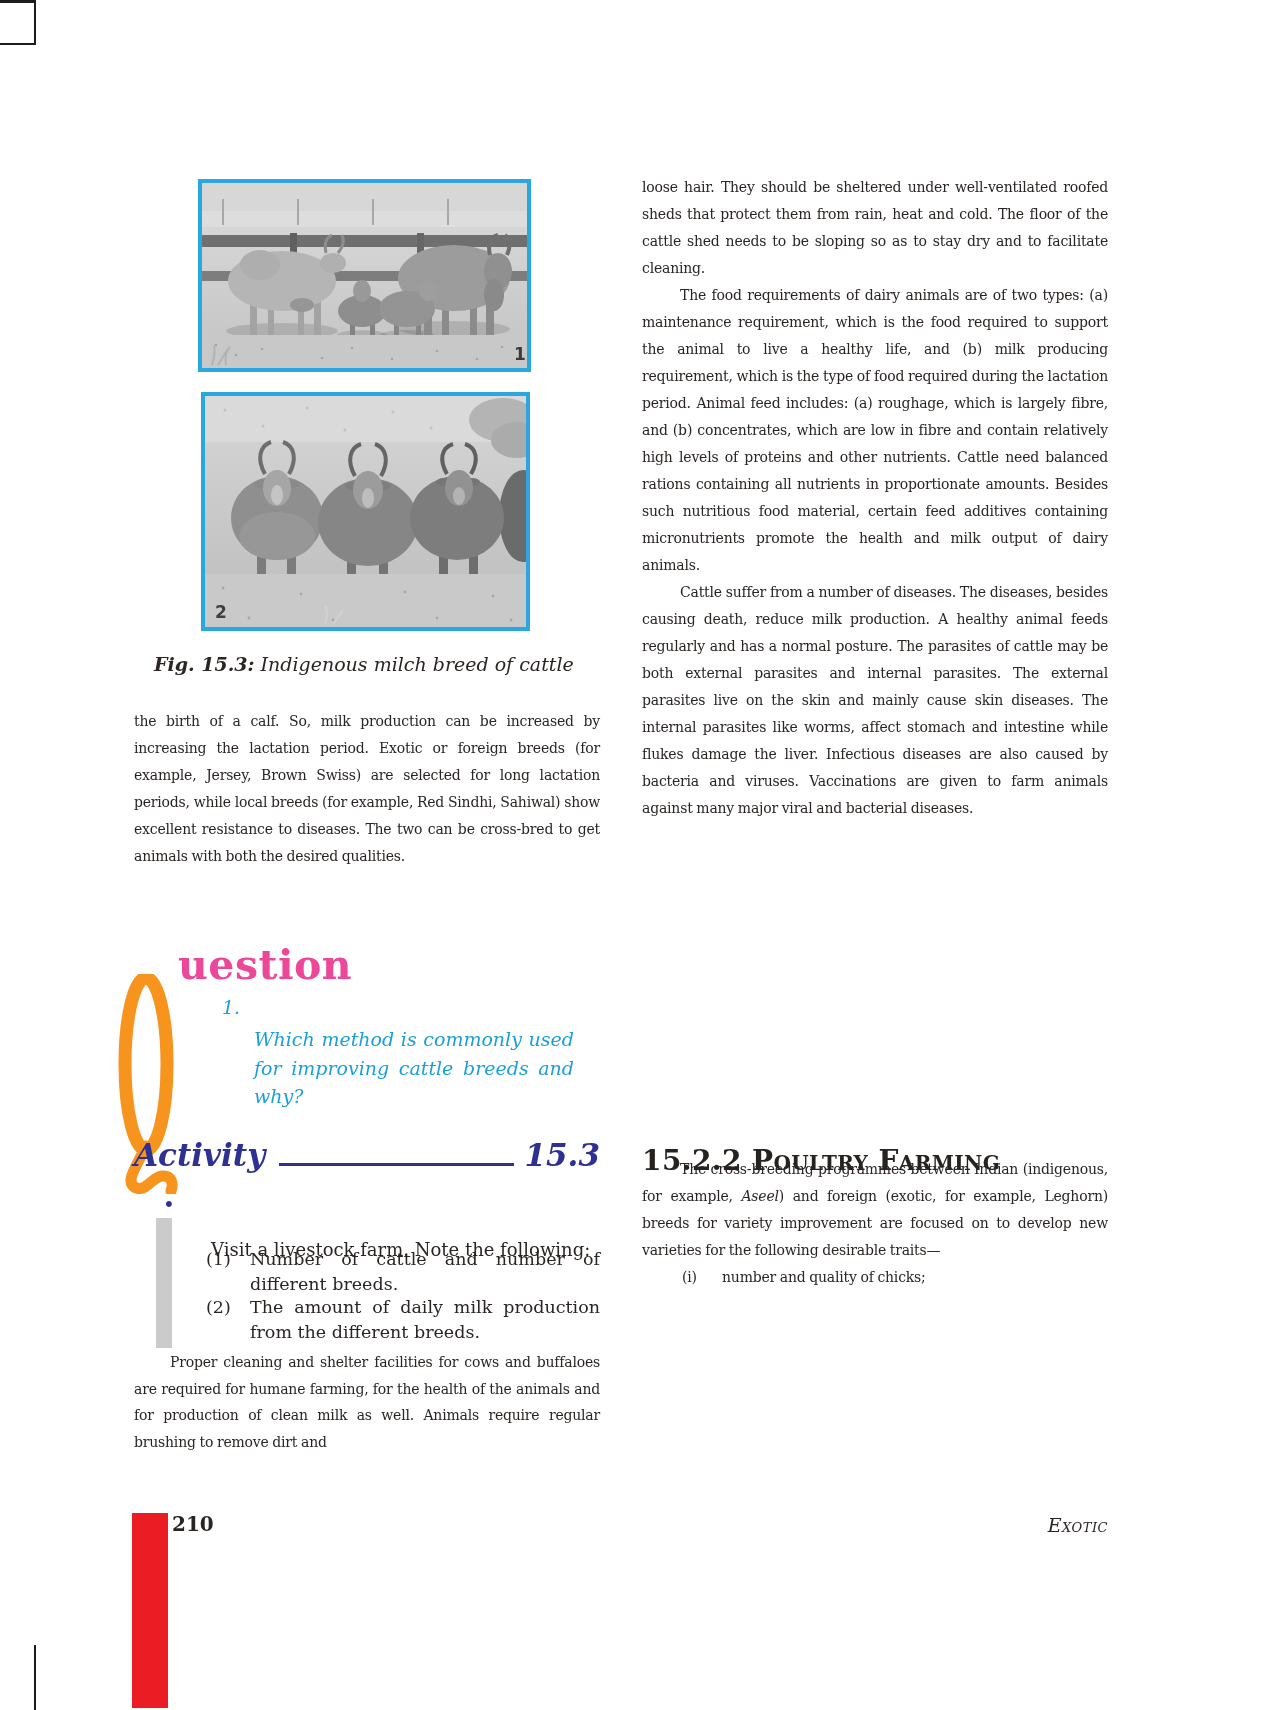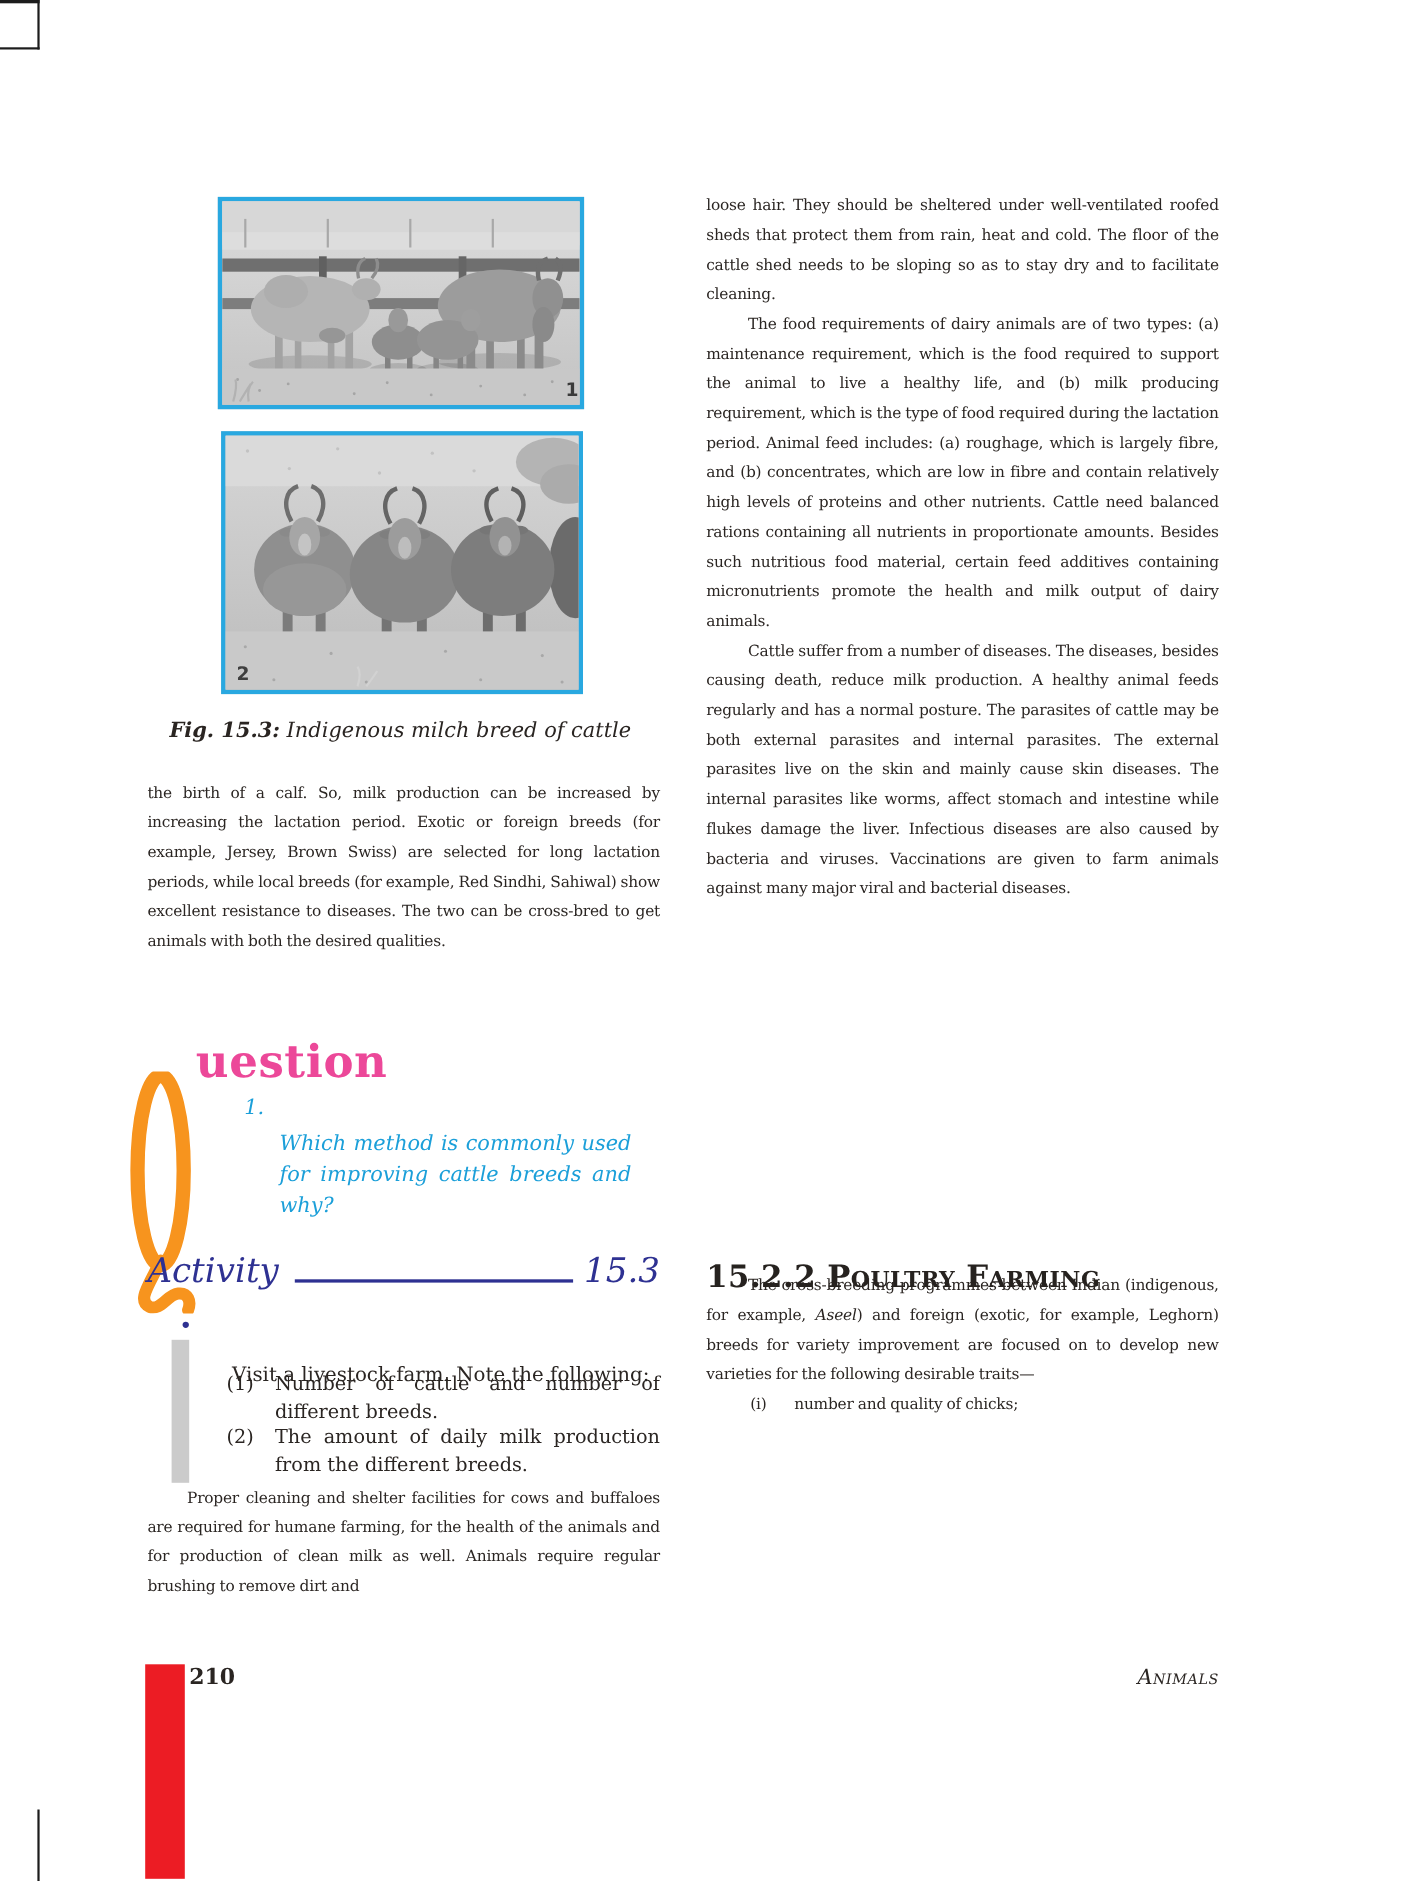--- a/index.html
+++ b/index.html
@@ -32,21 +32,21 @@
 
   
   .q-icon{left:116px;top:974px;width:64px;height:220px;}
   .q-heading{left:178px;top:945px;font-size:41px;font-weight:bold;color:#ec4899;letter-spacing:0.5px;line-height:1;}
   .q-item{left:222px;top:993px;width:352px;display:flex;color:#1b9fd9;font-style:italic;font-size:19px;line-height:28.5px;}
   .q-num{width:32px;flex:none;}
   .q-text{flex:1;text-align:justify;margin-top:32px;}
 
   
   .act-head{left:134px;top:1140px;width:466px;display:flex;align-items:baseline;}
-  .act-title,.act-num{font-size:31px;font-weight:normal;font-style:italic;color:#2e3192;line-height:1;}
+  .act-title,.act-num{font-size:31px;font-weight:bold;font-style:italic;color:#2e3192;line-height:1;}
   .act-line{flex:1;border-bottom:3px solid #2e3192;align-self:flex-end;margin:0 10px 5px 14px;height:0;}
   .act-bullet{left:163px;top:1192px;color:#2e3192;font-size:20px;line-height:27px;}
   .act-sidebar{left:156px;top:1218px;width:16px;height:130px;background:#cbcbcb;}
   .act-intro{left:211px;top:1193px;width:389px;font-size:18px;line-height:27px;text-align:justify;margin-top:43px;}
   .act-item{left:206px;width:394px;display:flex;font-size:17.5px;line-height:25px;}
   .act-item1{top:1247px;}
   .act-item2{top:1295px;}
   .act-item-label{width:44px;flex:none;}
   .act-item-text{flex:1;text-align:justify;}
 
@@ -265,15 +265,15 @@
   <div class="abs bodytext rc-group2">
     <p class="ind"><span>The cross-breeding programmes between Indian (indigenous, for example, </span><i>Aseel</i><span>) and foreign (exotic, for example, Leghorn) breeds for variety improvement are focused on to develop new varieties for the following desirable traits—</span></p>
     <div class="trait">
       <span class="trait-label">(i)</span>
       <div class="trait-text">number and quality of chicks;</div>
     </div>
   </div>
 
   <div class="abs footer-bar"></div>
   <div class="abs page-num">210</div>
-  <div class="abs footer-title">Animals</div>
+  <div class="abs footer-title">Exotic</div>
 
 </div>
 
 </body></html>

